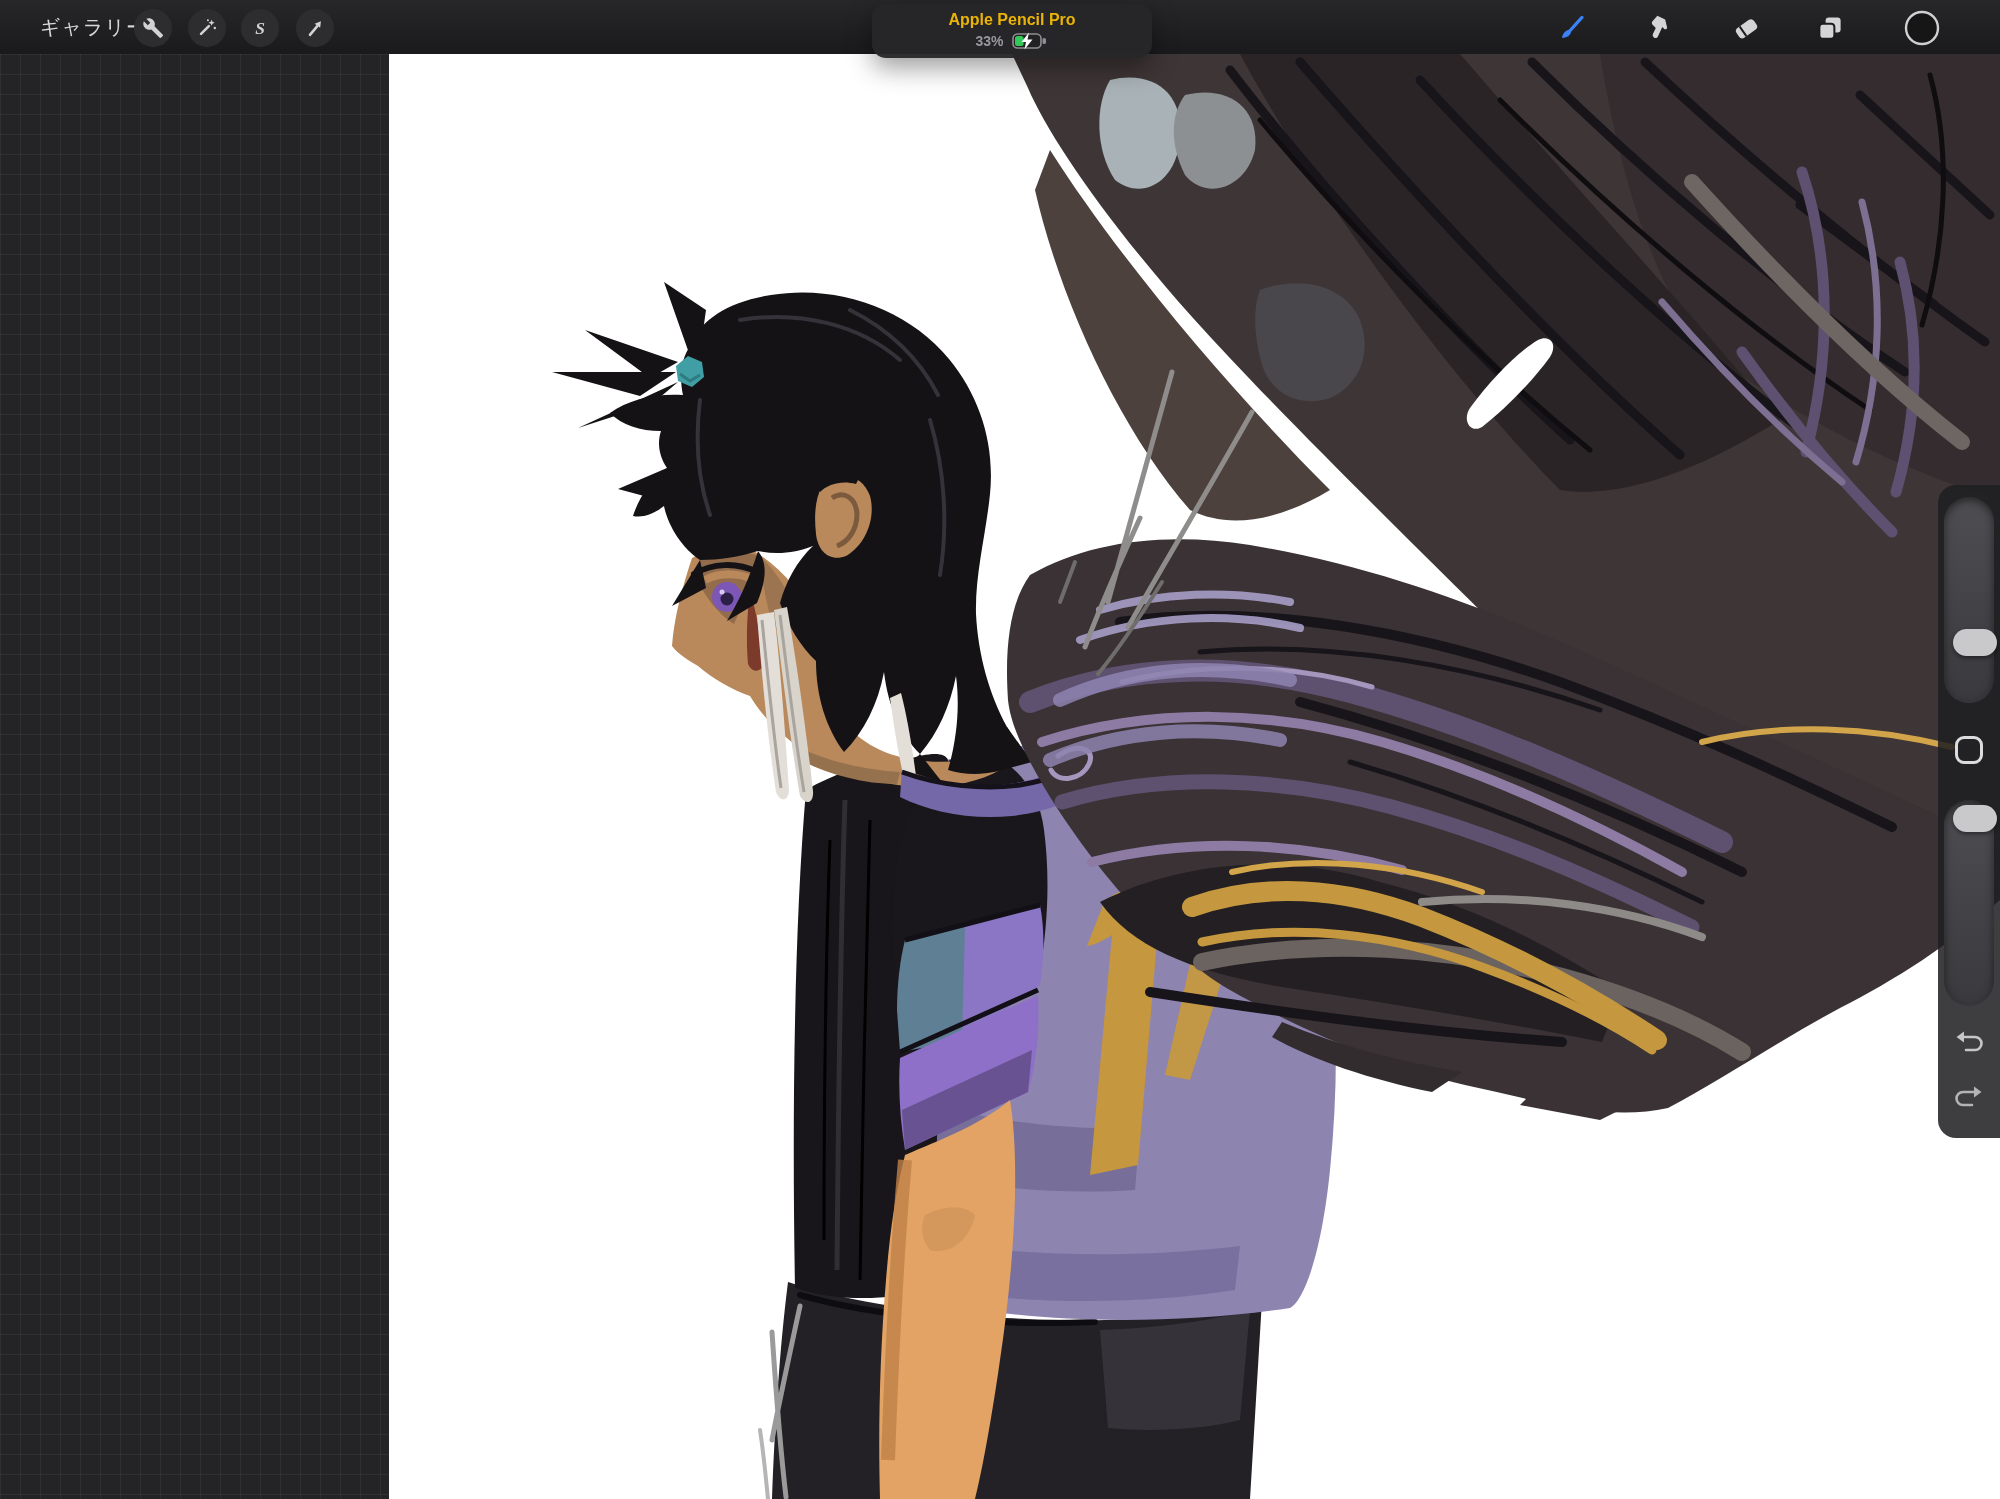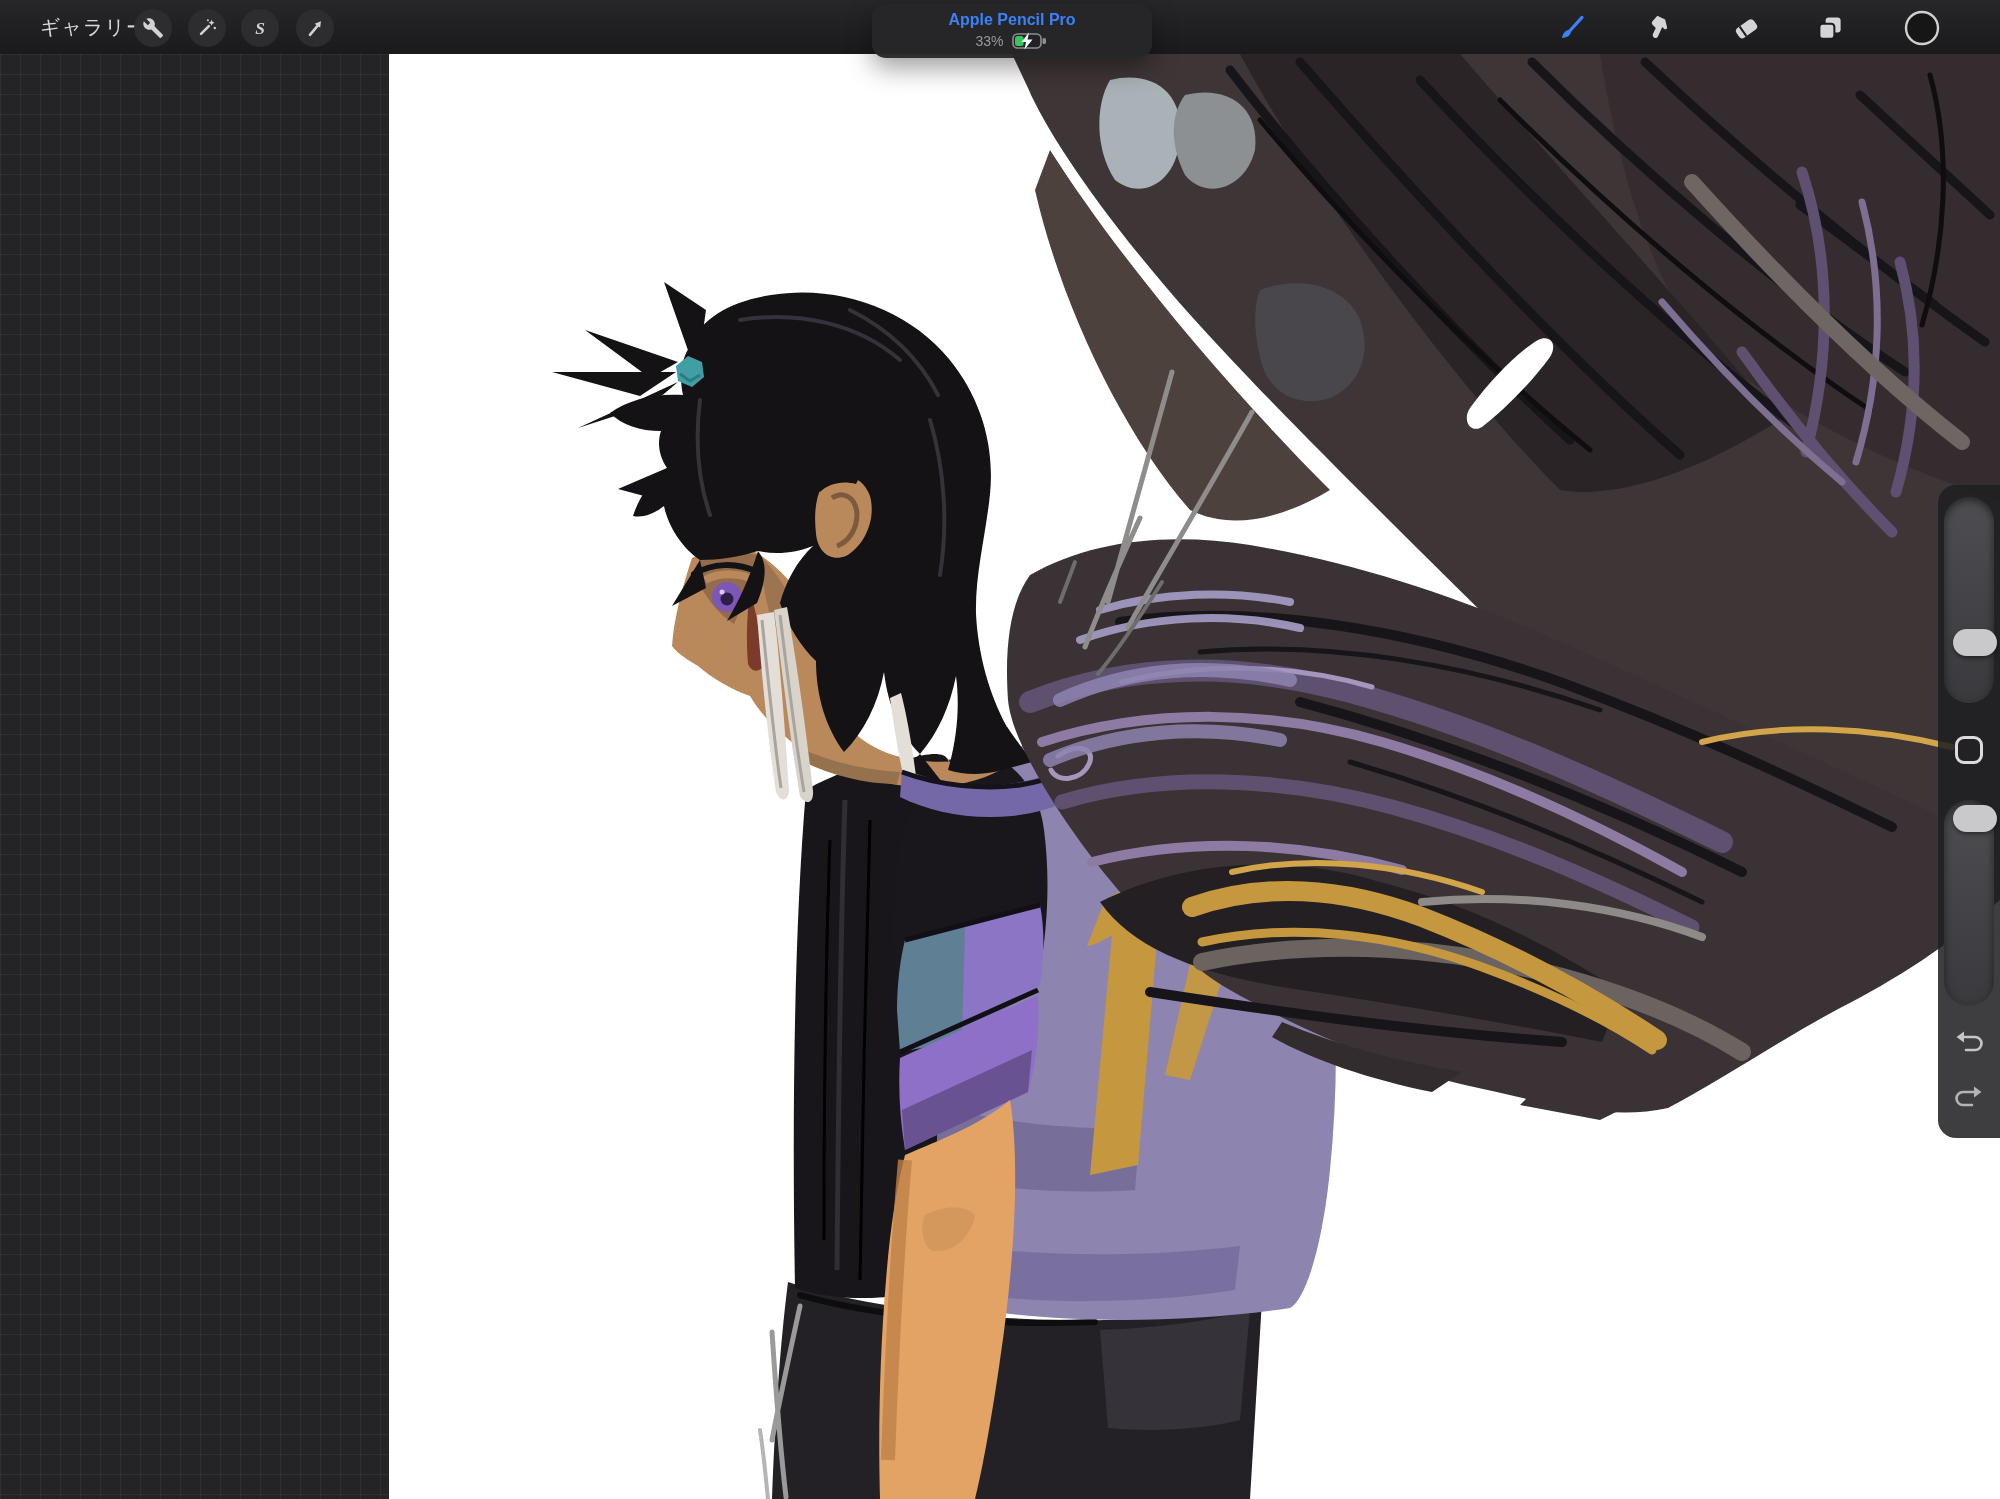--- a/index.html
+++ b/index.html
@@ -28,23 +28,23 @@
   .tool-circle { position:absolute; top:9px; width:38px; height:38px; border-radius:50%;
             background:#2d2d30; display:flex; align-items:center; justify-content:center; }
   .right-tool { position:absolute; top:9px; width:38px; height:38px;
             display:flex; align-items:center; justify-content:center; }
 
   
   .pencil-popup { position:absolute; left:872px; top:4px; width:280px; height:54px; z-index:11;
      background:rgba(38,38,41,0.96); border-radius:14px;
      box-shadow:0 10px 26px rgba(0,0,0,0.38);
      display:flex; flex-direction:column; align-items:center; justify-content:center; gap:2px; }
-  .pencil-title { color:#3b82f6; font-size:16px; font-weight:bold; line-height:18px; }
+  .pencil-title { color:#eab308; font-size:16px; font-weight:bold; line-height:18px; }
   .pencil-row { display:flex; align-items:center; gap:8px; }
-  .pencil-pct { color:#98989d; font-size:14px; font-weight:normal; }
+  .pencil-pct { color:#98989d; font-size:14px; font-weight:bold; }
 
   
   .sidebar { position:absolute; left:1938px; top:485px; width:62px; height:653px; z-index:12;
      background:rgba(30,30,33,0.86); border-radius:18px 0 0 18px; }
   .slider-track { position:absolute; left:6px; width:50px; height:206px; border-radius:25px;
      background:linear-gradient(180deg,#4e4e52,#3a3a3e);
      box-shadow:inset 0 3px 8px rgba(0,0,0,0.55), inset 0 -1px 2px rgba(255,255,255,0.05); }
   .track-brush { top:12px; }
   .track-opacity { top:315px; }
   .slider-handle { position:absolute; left:9px; width:44px; height:27px; border-radius:14px;

